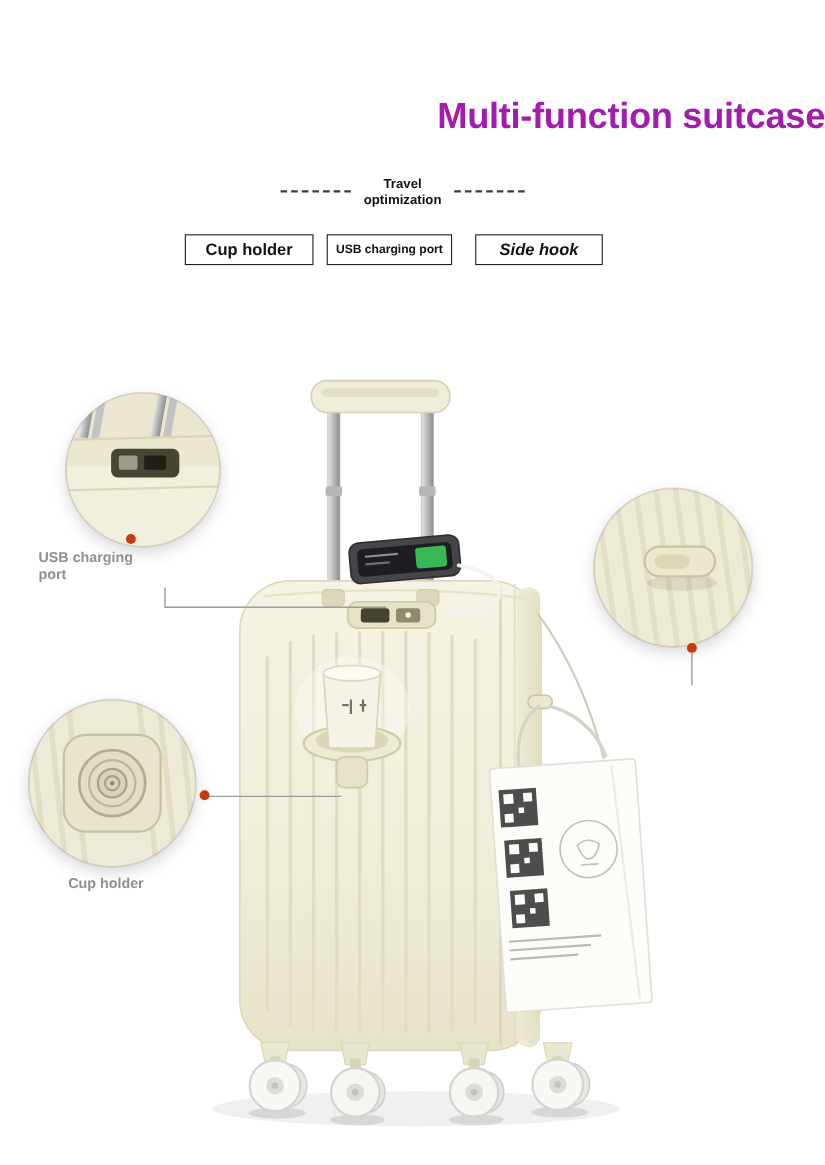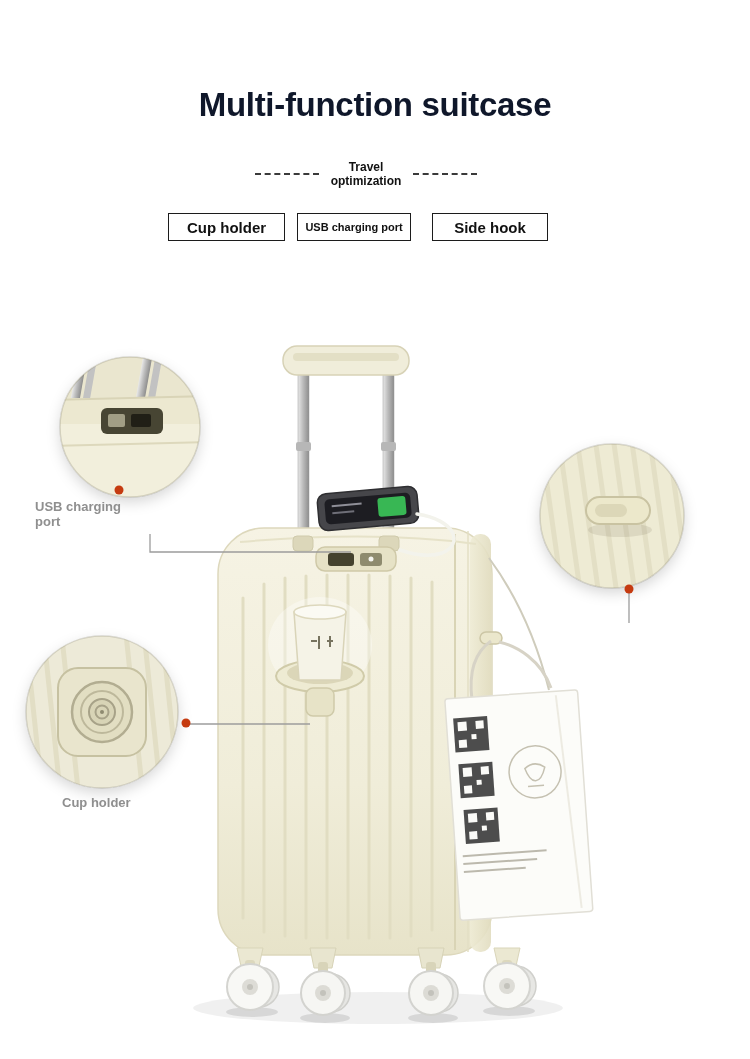--- a/index.html
+++ b/index.html
@@ -2,42 +2,42 @@
 <html><head>
 <meta charset="utf-8">
 <style>
   * { margin:0; padding:0; box-sizing:border-box; }
   html,body { background:#ffffff; }
   body { font-family:"Liberation Sans", sans-serif; }
   .page { position:relative; width:750px; height:1059px; background:#ffffff; overflow:hidden; margin:0 auto; }
 
   .title {
     position:absolute; top:86px; left:0; width:100%;
-    text-align:center; font-size:33px; font-weight:700;
-    color:#0f172a; letter-spacing:-0.3px;
+    text-align:right; font-size:33px; font-weight:700;
+    color:#a21caf; letter-spacing:-0.3px;
   }
 
   .subtitle-row {
     position:absolute; top:160px; left:0; width:100%;
     display:flex; justify-content:center; align-items:center; gap:12px;
     padding-right:18px;
   }
   .dash { width:64px; height:0; border-top:2px dashed #3a3a3a; }
   .subtitle { display:flex; flex-direction:column; align-items:center;
     font-size:12px; font-weight:700; color:#111; line-height:14px; }
 
   .feature-box {
     position:absolute; top:213px; height:28px;
     border:1.5px solid #1c1c1c; background:#ffffff;
     display:flex; align-items:center; justify-content:center;
     font-weight:700; color:#111; white-space:nowrap;
   }
   .box1 { left:168px; width:117px; font-size:15px; }
   .box2 { left:297px; width:114px; font-size:11px; }
-  .box3 { left:432px; width:116px; font-size:15px; }
+  .box3 { left:432px; width:116px; font-size:15px;font-style:italic; }
 
   .scene { position:absolute; left:0; top:0; width:750px; height:1059px; }
 
   .callout-label {
     position:absolute; font-weight:700; color:#8f8f8f;
     font-size:13px; line-height:15px;
   }
   .label-usb  { left:35px;  top:499px; width:95px; }
   .label-hook { left:565px; top:627px; width:134px; }
   .label-cup  { left:62px;  top:795px; width:120px; }

